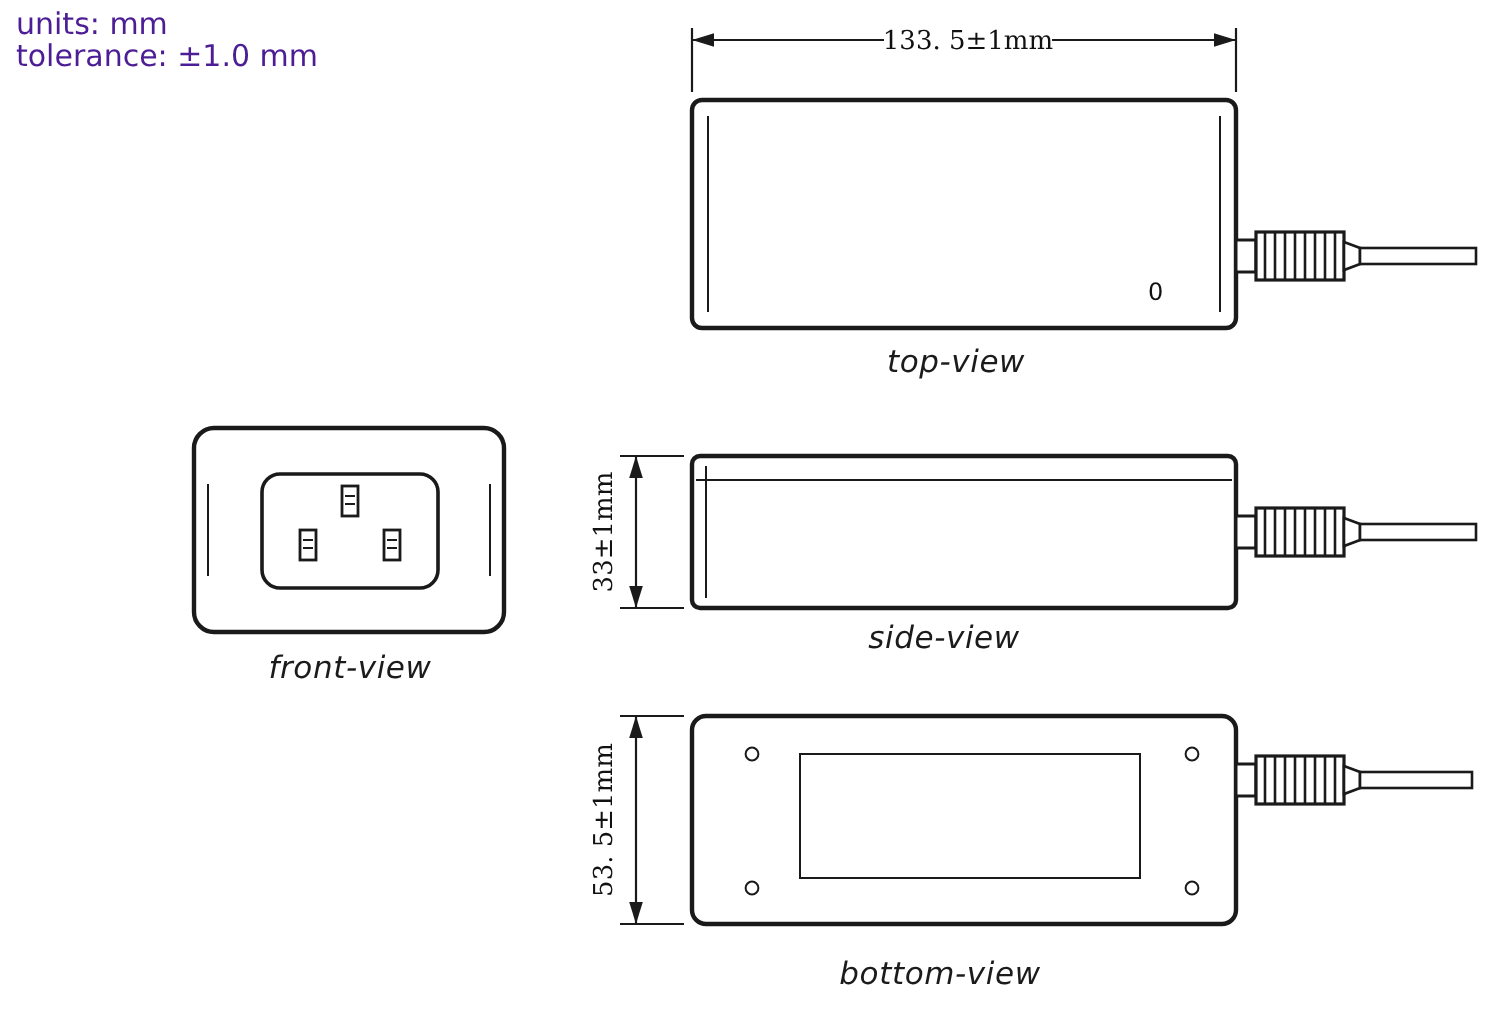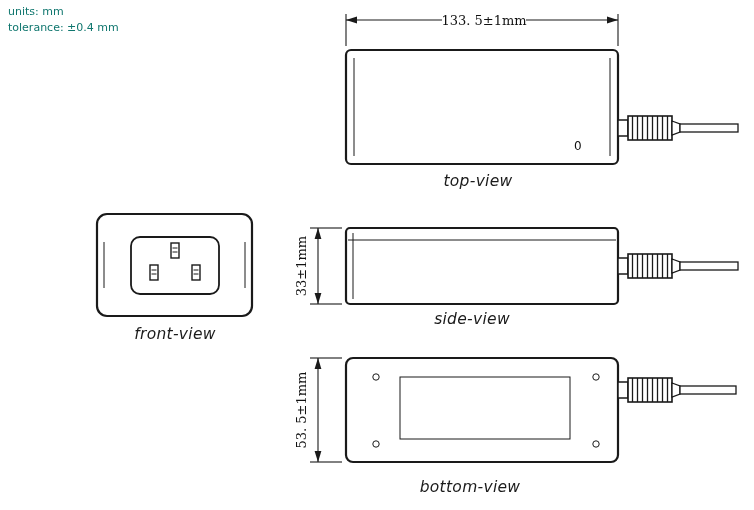--- a/index.html
+++ b/index.html
@@ -12,43 +12,43 @@
     position: relative;
     width: 754px;
     height: 510px;
     background: #ffffff;
     overflow: hidden;
   }
   .meta-block {
     position: absolute;
     top: 4px;
     left: 8px;
-    font-size: 11px;
-    color: #0f766e;
+    font-size: 15px;
+    color: #4c1d95;
     line-height: 16px;
   }
   svg { position: absolute; top: 0; left: 0; }
   .outline  { fill: #ffffff; stroke: #1a1a1a; stroke-width: 2.2px; }
   .outline-med { fill: #ffffff; stroke: #1a1a1a; stroke-width: 1.8px; }
   .thin     { fill: none;    stroke: #1a1a1a; stroke-width: 1px;   }
   .dimline  { stroke: #1a1a1a; stroke-width: 1.1px; fill: none; }
   .arrow    { fill: #1a1a1a; stroke: none; }
   .dimtext  { font-family: "DejaVu Serif", serif; font-size: 13px; fill: #111; }
   .viewlabel{ font-family: "DejaVu Sans", sans-serif; font-style: italic; font-size: 15.5px; fill: #1b1b1b; letter-spacing: 0.3px; }
   .marktext { font-family: "DejaVu Sans", sans-serif; font-size: 12px; fill: #111; }
   .pinline  { stroke: #1a1a1a; stroke-width: 1px; }
 </style>
 </head>
 <body>
 
 <div class="canvas">
 
   <div class="meta-block">
     <div>units: mm</div>
-    <div>tolerance: ±0.4 mm</div>
+    <div>tolerance: ±1.0 mm</div>
   </div>
 
   <svg width="754" height="510" viewBox="0 0 754 510">
     <defs>
       <pattern id="ribs" width="5" height="30" patternUnits="userSpaceOnUse">
         <rect width="5" height="30" fill="#ffffff"></rect>
         <line x1="2.5" y1="0" x2="2.5" y2="30" stroke="#1a1a1a" stroke-width="1.3"></line>
       </pattern>
     </defs>
 

